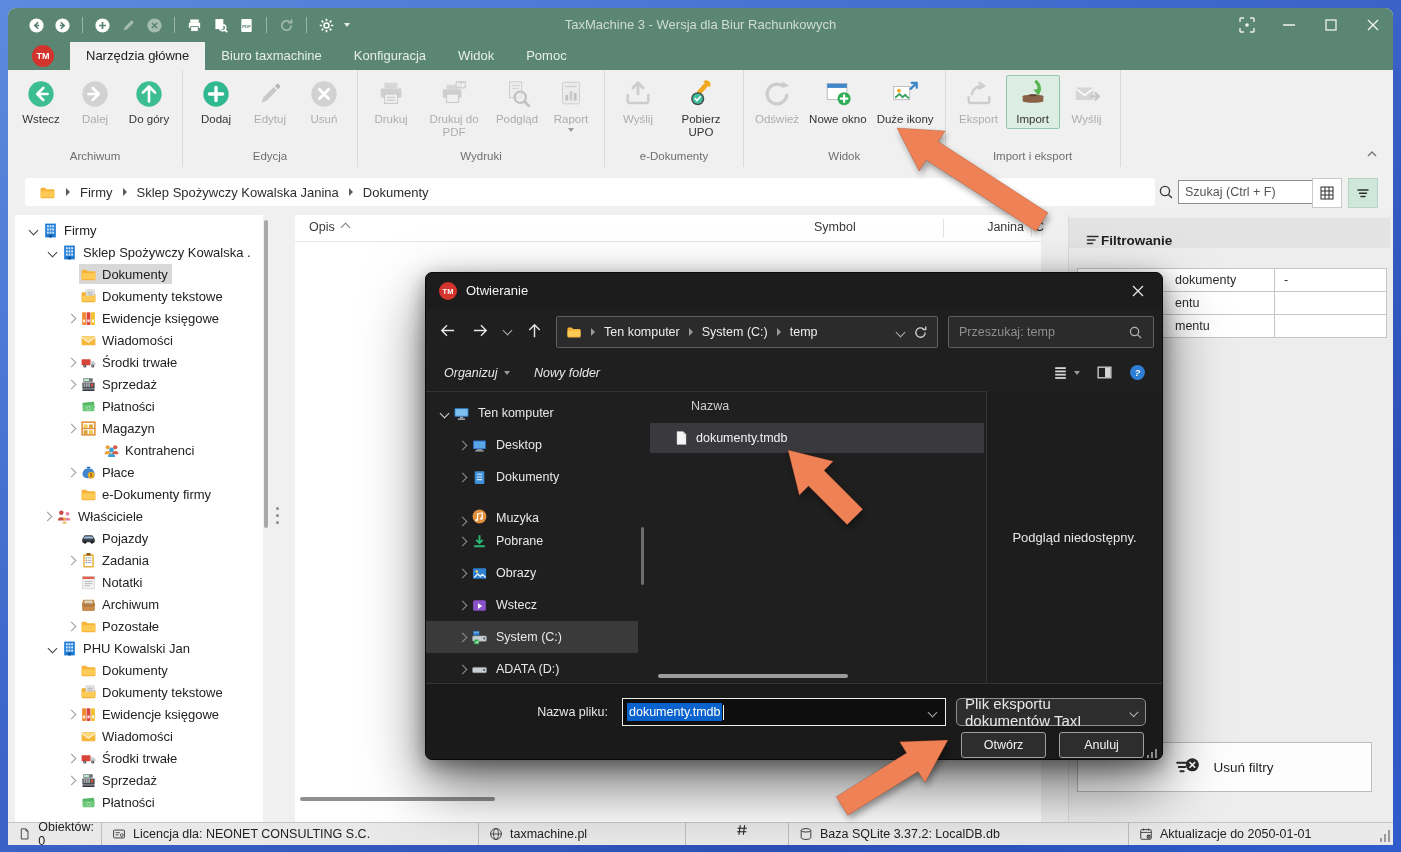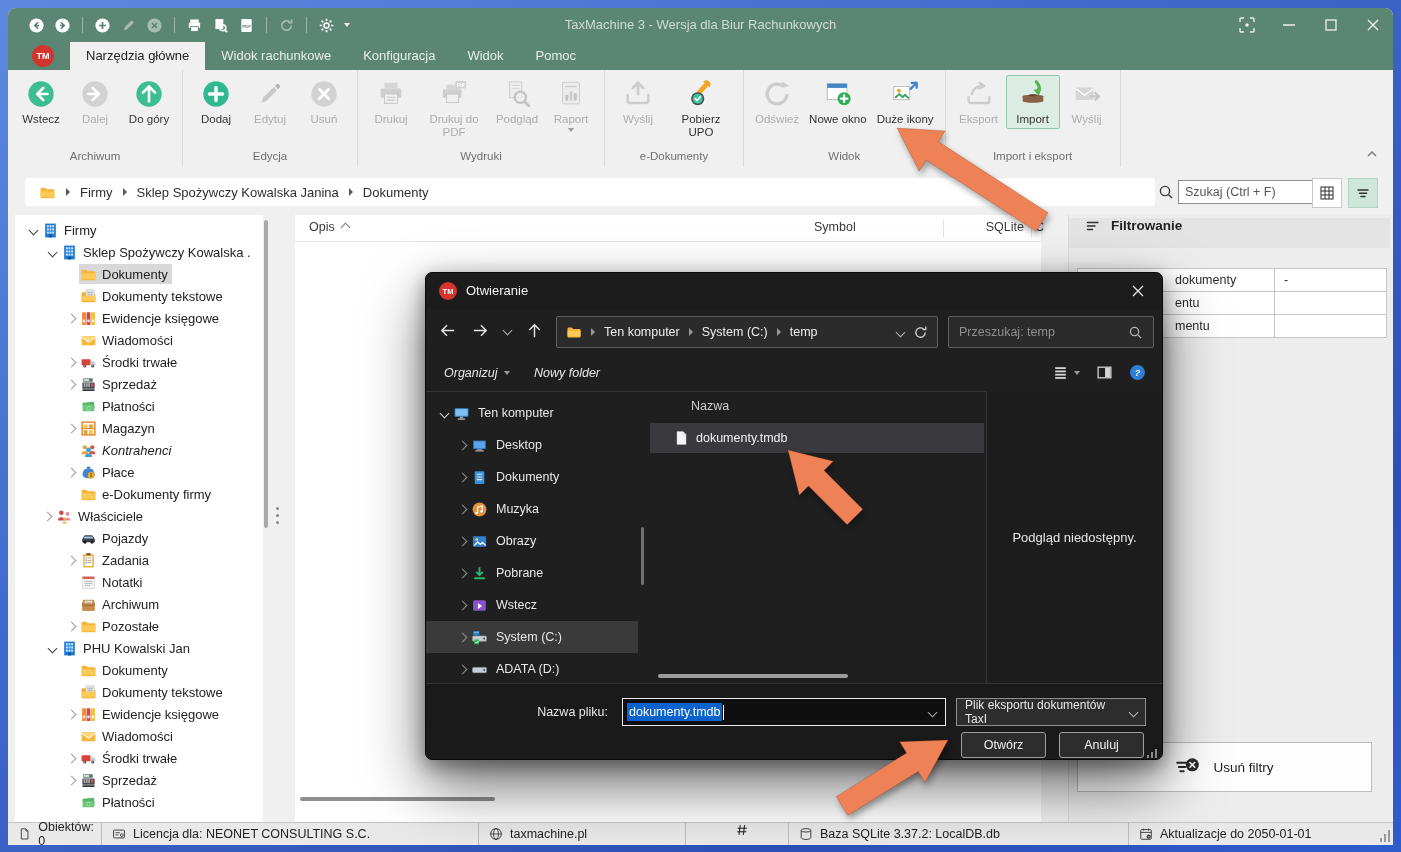--- a/index.html
+++ b/index.html
@@ -84,21 +84,21 @@
   .vscroll{position:absolute;left:256px;top:5px;width:4px;height:308px;background:#a9a9a9;border-radius:2px;}
   .splitdots{position:absolute;left:268px;top:292px;display:flex;flex-direction:column;gap:4px;}
   .splitdots i{width:3px;height:3px;border-radius:50%;background:#8a8a8a;}
   .listpanel{position:absolute;left:287px;width:746px;top:0;bottom:0;background:#fff;}
   .listheader{position:absolute;left:0;top:0;width:100%;height:26px;border-bottom:1px solid #e6e6e6;font-size:12.5px;color:#3a3a3a;}
   .lh-sep{position:absolute;top:4px;width:1px;height:18px;background:#e3e3e3;}
   .hscroll{position:absolute;left:292px;top:582px;width:195px;height:4px;background:#8f8f8f;border-radius:2px;}
 
   
   .rightpanel{position:absolute;left:1060px;right:0;top:0;bottom:0;background:#ededed;border-left:1px solid #dcdcdc;}
-  .fheader{position:absolute;left:0;top:3px;right:3px;height:30px;background:#e3e3e3;display:flex;align-items:flex-start;gap:10px;padding-left:16px;}
+  .fheader{position:absolute;left:0;top:3px;right:3px;height:30px;background:#e3e3e3;display:flex;align-items:flex-end;padding-left:16px;}
   .fheader .ico{width:16px;height:16px;}
   .fheader span{font-size:13.5px;font-weight:bold;color:#1f1f1f;}
   .ftable{position:absolute;left:8px;top:53px;width:310px;border:1px solid #c6c6c6;background:#fff;box-sizing:border-box;}
   .frow{display:flex;height:22px;border-bottom:1px solid #c6c6c6;font-size:12.5px;color:#2c2c2c;}
   .frow:last-child{border-bottom:none;}
   .fcell-l{width:196px;display:flex;align-items:center;padding-left:97px;box-sizing:border-box;overflow:hidden;}
   .fcell-v{flex:1;border-left:1px solid #c6c6c6;display:flex;align-items:center;padding-left:9px;}
   .fclear{position:absolute;left:8px;top:527px;width:293px;height:48px;background:#fdfdfd;border:1px solid #bdbdbd;
           display:flex;align-items:center;justify-content:center;gap:12px;font-size:13.5px;color:#1f1f1f;}
   .fclear .ico{width:26px;height:22px;}
@@ -157,22 +157,22 @@
   .dhscroll{position:absolute;left:10px;bottom:5px;width:190px;height:4px;background:#9c9c9c;border-radius:2px;}
   .dpreview{position:absolute;left:560px;top:0;right:0;height:100%;border-left:1px solid #343434;background:#1d1d1d;
             display:flex;align-items:center;justify-content:center;font-size:13px;color:#e6e6e6;}
   .dbottom{position:absolute;left:0;top:410px;width:100%;height:78px;background:#1a1a1a;border-top:1px solid #343434;}
   .dfnlabel{position:absolute;left:60px;top:14px;width:122px;height:28px;line-height:28px;text-align:right;font-size:12.5px;color:#e8e8e8;}
   .dfninput{position:absolute;left:196px;top:14px;width:324px;height:28px;background:#0e0e0e;border:1px solid #ececec;
             box-sizing:border-box;display:flex;align-items:center;padding-left:4px;font-size:12.5px;}
   .dfninput .selspan{background:#0a63cc;color:#fff;padding:2px 2px;}
   .dfninput .caret{width:1px;height:15px;background:#fff;margin-left:1px;}
   .dfninput .cv{position:absolute;right:9px;border-color:#a8a8a8;}
-  .dcombo{position:absolute;left:530px;top:14px;width:190px;height:28px;background:#2d2d2d;border:1px solid #8f8f8f;border-radius:0;
-          box-sizing:border-box;display:flex;align-items:center;font-size:12px;color:#e8e8e8;padding:0 8px;}
+  .dcombo{position:absolute;left:530px;top:14px;width:190px;height:28px;background:#2d2d2d;border:1px solid #8f8f8f;border-radius:5px;
+          box-sizing:border-box;display:flex;align-items:center;font-size:15px;color:#e8e8e8;padding:0 8px;}
   .dcombo .spacer{flex:1;}
   .dcombo .cv{border-color:#b5b5b5;}
   .dbtn{position:absolute;top:48px;width:85px;height:26px;background:#2d2d2d;border:1px solid #9f9f9f;border-radius:3px;
         display:flex;align-items:center;justify-content:center;font-size:12.5px;color:#f2f2f2;box-sizing:border-box;}
   .dbtn.open{left:535px;}
   .dbtn.cancel{left:633px;}
   .dgrip{position:absolute;right:5px;bottom:4px;display:flex;gap:2px;align-items:flex-end;}
   .dgrip i{width:2px;background:#8a8a8a;display:block;}
 
   
@@ -285,21 +285,21 @@
             <path d="M5 5 L15 15 M15 5 L5 15" stroke="#f0f0f0" stroke-width="1.4"></path>
           </svg>
         </span>
     </div>
   </div>
 
   <div class="tabrow">
     <div class="tmlogo">TM</div>
     <div class="tabs">
         <div class="tab active">Narzędzia główne</div>
-        <div class="tab">Widok rachunkowe</div>
+        <div class="tab">Biuro taxmachine</div>
         <div class="tab">Konfiguracja</div>
         <div class="tab">Widok</div>
         <div class="tab">Pomoc</div>
       </div>
   </div>
 
   <div class="ribbon">
       <div class="rgroup">
         <div class="rbtns">
           <div class="rbtn">
@@ -755,21 +755,21 @@
                 <line x1="2" y1="8" x2="14" y2="8" stroke="#e08a2e" stroke-width="1.2"></line>
                 <rect x="3.5" y="4.2" width="3.6" height="3.2" fill="#f3c64f"></rect>
                 <rect x="8.5" y="4.2" width="3.6" height="3.2" fill="#d9a13a"></rect>
                 <rect x="3.5" y="9.6" width="3.6" height="3.6" fill="#d9a13a"></rect>
                 <rect x="8.5" y="9.6" width="3.6" height="3.6" fill="#f3c64f"></rect>
               </svg>
             </span>
             <span>Magazyn</span>
           </span>
         </div>
-        <div class="trow" style="padding-left: 48px; font-style: italic;">
+        <div class="trow" style="padding-left: 71px;">
           <span class="tslot"></span>
           <span class="selhl">
             <span class="ico ticon">
               <svg viewBox="0 0 16 16">
                 <circle cx="4.5" cy="5" r="2" fill="#e8a33d"></circle>
                 <path d="M1.5 11.5 a3 3 0 0 1 6 0 Z" fill="#e8a33d"></path>
                 <circle cx="11.5" cy="5" r="2" fill="#d85844"></circle>
                 <path d="M8.5 11.5 a3 3 0 0 1 6 0 Z" fill="#d85844"></path>
                 <circle cx="8" cy="7.5" r="2.3" fill="#3f9dd8"></circle>
                 <path d="M4.6 14.2 a3.4 3.4 0 0 1 6.8 0 Z" fill="#3f9dd8"></path>
@@ -1056,21 +1056,21 @@
     <div class="vscroll"></div>
     <div class="splitdots">
         <i></i>
         <i></i>
         <i></i>
       </div>
     <div class="listpanel">
       <div class="listheader">
           <span style="position: absolute; top: 5px; left: 14px;">Opis<span class="cv u" style="margin-left: 7px;"></span></span>
           <span style="position: absolute; top: 5px; left: 519px;">Symbol</span>
-          <span style="position: absolute; top: 5px; right: 17px;">SQLite</span>
+          <span style="position: absolute; top: 5px; right: 17px;">Janina</span>
           <span style="position: absolute; top: 5px; left: 740px;">C</span>
           <span class="lh-sep" style="left: 648px;"></span>
           <span class="lh-sep" style="left: 736px;"></span>
         </div>
     </div>
     <div class="hscroll"></div>
     <div class="rightpanel">
       <div class="fheader">
         <span class="ico">
             <svg viewBox="0 0 16 16">
@@ -1327,58 +1327,58 @@
               <rect x="3.5" y="2" width="9" height="12" rx="0.8" fill="#3f8fd9"></rect>
               <g stroke="#d6eafb" stroke-width="1">
                 <line x1="5.5" y1="5" x2="10.5" y2="5"></line>
                 <line x1="5.5" y1="7.5" x2="10.5" y2="7.5"></line>
                 <line x1="5.5" y1="10" x2="10.5" y2="10"></line>
               </g>
             </svg>
           </span>
           <span>Dokumenty</span>
         </div>
-        <div class="dtrow" style="padding-left: 28px;">
+        <div class="dtrow" style="padding-left: 28px; align-items: flex-end;">
           <span class="tslot">
             <span class="cv r"></span>
           </span>
           <span class="ico ticon">
             <svg viewBox="0 0 16 16">
               <circle cx="8" cy="8" r="6.5" fill="#e2903c"></circle>
               <path d="M6.2 11.2 V5.6 l4.4-1 v5.2" stroke="#fff" stroke-width="1.1" fill="none"></path>
               <circle cx="5.4" cy="11.2" r="1.2" fill="#fff"></circle>
               <circle cx="9.8" cy="9.8" r="1.2" fill="#fff"></circle>
             </svg>
           </span>
           <span>Muzyka</span>
         </div>
         <div class="dtrow" style="padding-left: 28px;">
           <span class="tslot">
             <span class="cv r"></span>
           </span>
           <span class="ico ticon">
             <svg viewBox="0 0 16 16">
+              <path d="M8 2 v7 M5 6.5 L8 9.5 L11 6.5" stroke="#2bb673" stroke-width="1.8" fill="none"></path>
+              <path d="M3 12.5 h10" stroke="#2bb673" stroke-width="1.8"></path>
+            </svg>
+          </span>
+          <span>Pobrane</span>
+        </div>
+        <div class="dtrow" style="padding-left: 28px;">
+          <span class="tslot">
+            <span class="cv r"></span>
+          </span>
+          <span class="ico ticon">
+            <svg viewBox="0 0 16 16">
               <rect x="1.8" y="3" width="12.4" height="10" rx="0.8" fill="#2f80cf"></rect>
               <circle cx="5.4" cy="6.2" r="1.2" fill="#ffd95e"></circle>
               <path d="M3 11.8 l3.4-3.4 2.4 2.4 2-2 3 3" stroke="#e8f2fb" stroke-width="1.2" fill="none"></path>
             </svg>
           </span>
           <span>Obrazy</span>
-        </div>
-        <div class="dtrow" style="padding-left: 28px;">
-          <span class="tslot">
-            <span class="cv r"></span>
-          </span>
-          <span class="ico ticon">
-            <svg viewBox="0 0 16 16">
-              <path d="M8 2 v7 M5 6.5 L8 9.5 L11 6.5" stroke="#2bb673" stroke-width="1.8" fill="none"></path>
-              <path d="M3 12.5 h10" stroke="#2bb673" stroke-width="1.8"></path>
-            </svg>
-          </span>
-          <span>Pobrane</span>
         </div>
         <div class="dtrow" style="padding-left: 28px;">
           <span class="tslot">
             <span class="cv r"></span>
           </span>
           <span class="ico ticon">
             <svg viewBox="0 0 16 16">
               <rect x="2" y="3" width="12" height="10" rx="1.5" fill="#8a52c9"></rect>
               <path d="M6.5 5.8 l4 2.7 -4 2.7 Z" fill="#fff"></path>
             </svg>

